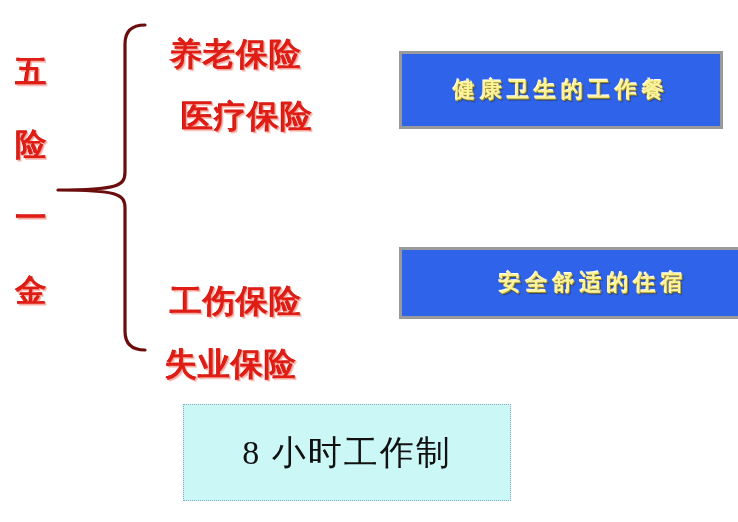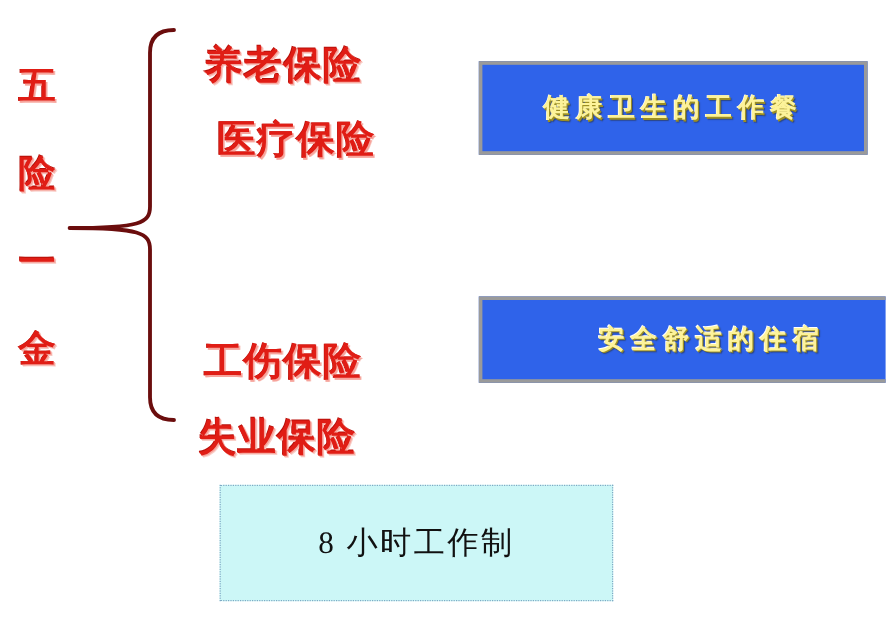--- a/index.html
+++ b/index.html
@@ -122,21 +122,21 @@
     height: 97px;
     box-sizing: border-box;
     background: #ccf7f7;
     border: 1px dotted #7fa8c4;
     display: flex;
     align-items: center;
     justify-content: center;
   }
   #cyan-box .cyan-text {
     font-family: "Liberation Serif", "DejaVu Serif", serif;
-    font-size: 26px;
+    font-size: 34px;
     font-weight: normal;
     color: #111111;
     letter-spacing: 2px;
     white-space: nowrap;
   }
 </style>
 </head>
 <body>
 
 <div id="slide">

